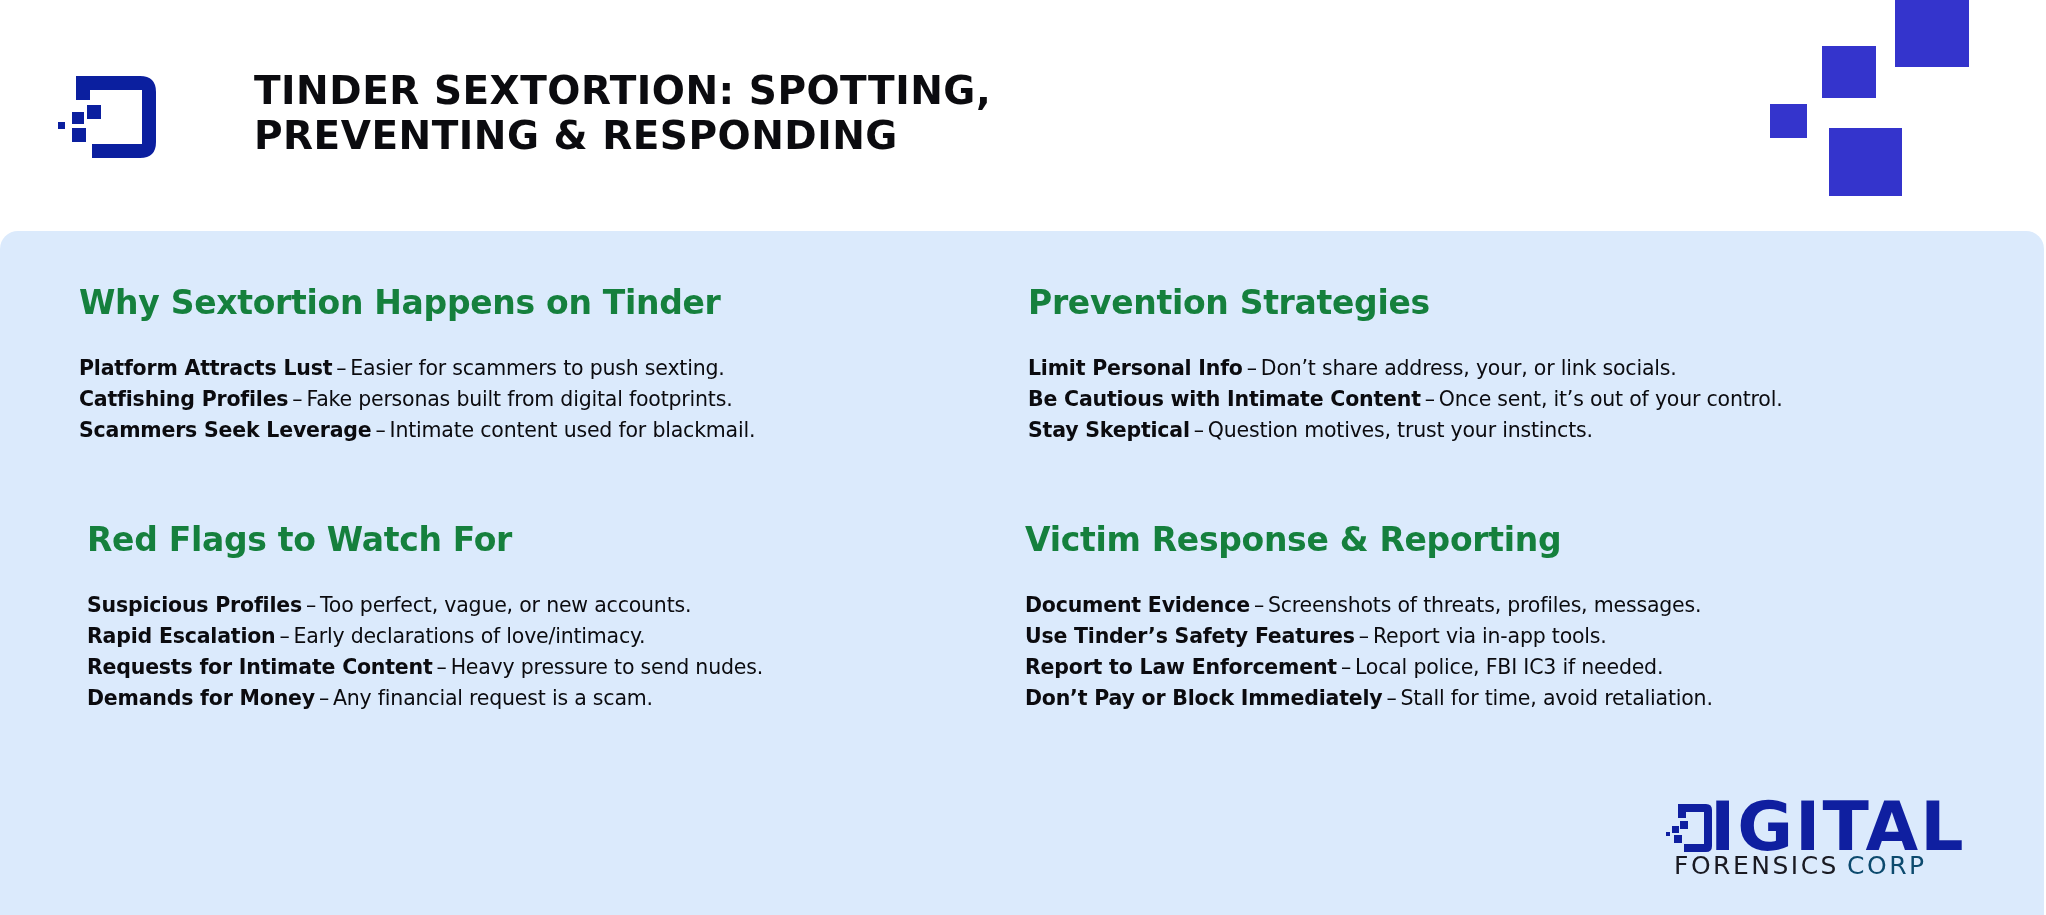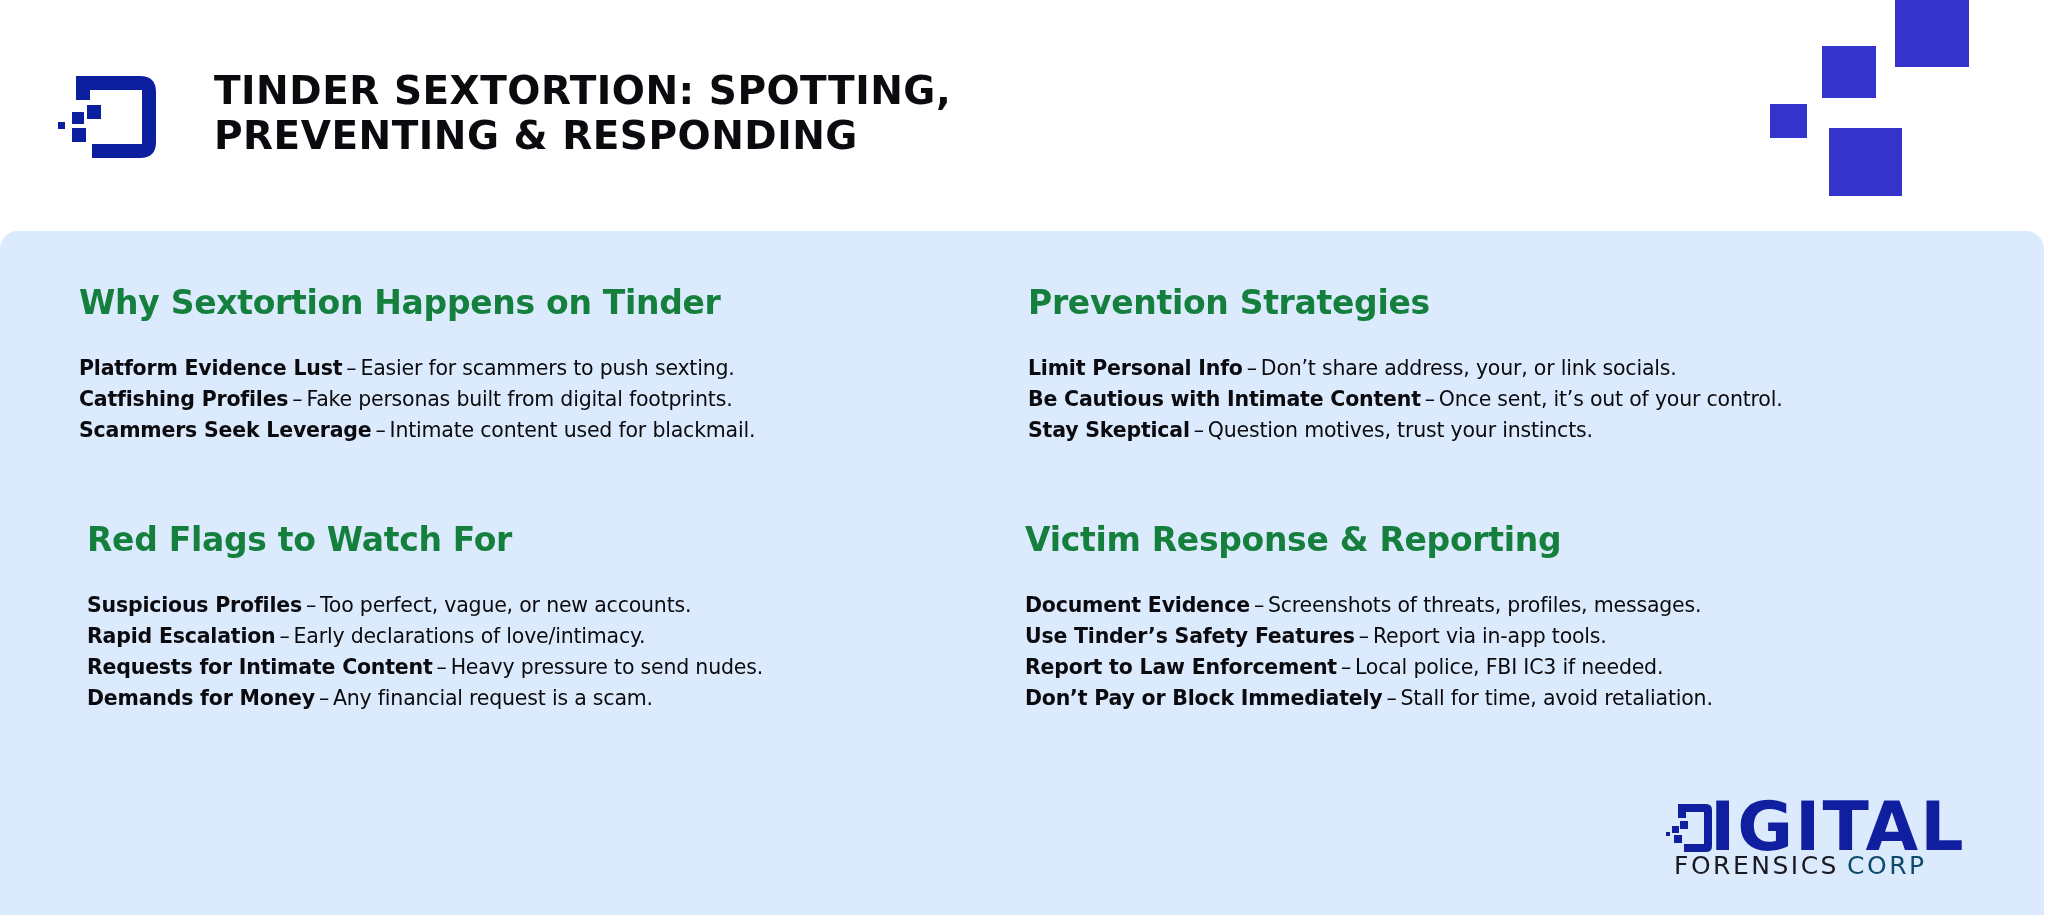--- a/index.html
+++ b/index.html
@@ -6,21 +6,21 @@
   html, body { width: 2046px; height: 915px; overflow: hidden; background: #ffffff; }
   body { position: relative; font-family: "DejaVu Sans", "Liberation Sans", sans-serif; color: #0b0b0f; }
 
   .header-logo { position: absolute; left: 58px; top: 76px; width: 98px; height: 82px; }
   .title {
     position: absolute; left: 214px; top: 68px;
     font-family: "DejaVu Sans", sans-serif; font-weight: 700;
     font-size: 39px; line-height: 45px; letter-spacing: 0.5px;
     color: #0b0b0f; text-transform: uppercase;
   }
-  .title span { display: block; }
+  .title span { display: block; margin-left: 40px; }
 
   .deco { position: absolute; background: #3434cc; }
 
   .panel {
     position: absolute; left: 0; top: 231px; width: 2044px; height: 700px;
     background: #dbeafc; border-radius: 18px 18px 0 0;
   }
 
   .section { position: absolute; }
   .section h2 {
@@ -74,21 +74,21 @@
 <div class="deco" style="left:1895px;top:0;width:74px;height:67px;"></div>
 <div class="deco" style="left:1822px;top:46px;width:54px;height:52px;"></div>
 <div class="deco" style="left:1770px;top:104px;width:37px;height:34px;"></div>
 <div class="deco" style="left:1829px;top:128px;width:73px;height:68px;"></div>
 
 <div class="panel"></div>
 
 <section class="section s-why">
   <h2>Why Sextortion Happens on Tinder</h2>
   <ul>
-    <li><span class="term">Platform Evidence Lust</span><span class="sep">–</span><span>Easier for scammers to push sexting.</span></li>
+    <li><span class="term">Platform Attracts Lust</span><span class="sep">–</span><span>Easier for scammers to push sexting.</span></li>
     <li><span class="term">Catfishing Profiles</span><span class="sep">–</span><span>Fake personas built from digital footprints.</span></li>
     <li><span class="term">Scammers Seek Leverage</span><span class="sep">–</span><span>Intimate content used for blackmail.</span></li>
   </ul>
 </section>
 
 <section class="section s-prev">
   <h2>Prevention Strategies</h2>
   <ul>
     <li><span class="term">Limit Personal Info</span><span class="sep">–</span><span>Don’t share address, your, or link socials.</span></li>
     <li><span class="term">Be Cautious with Intimate Content</span><span class="sep">–</span><span>Once sent, it’s out of your control.</span></li>

